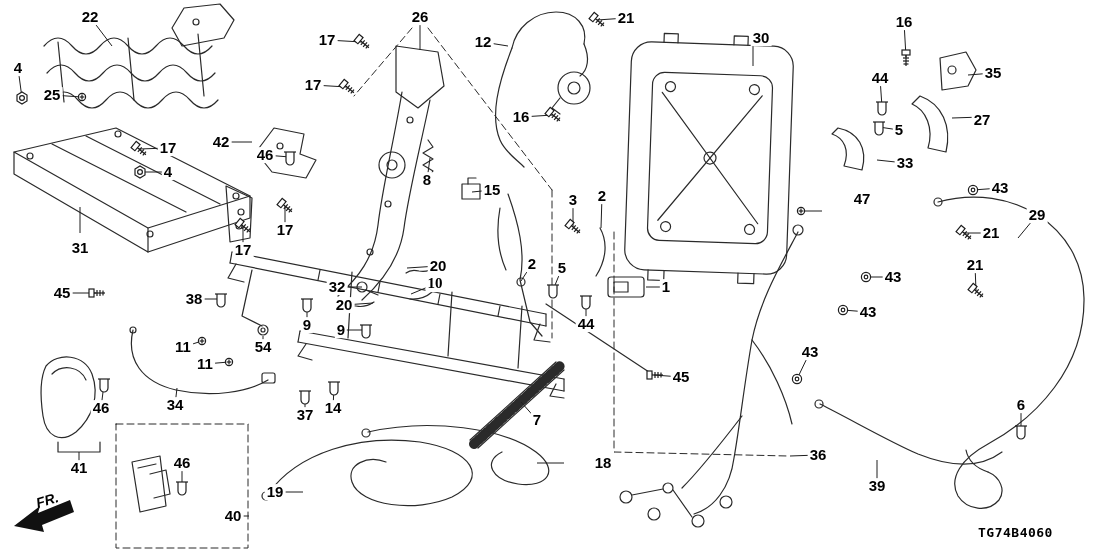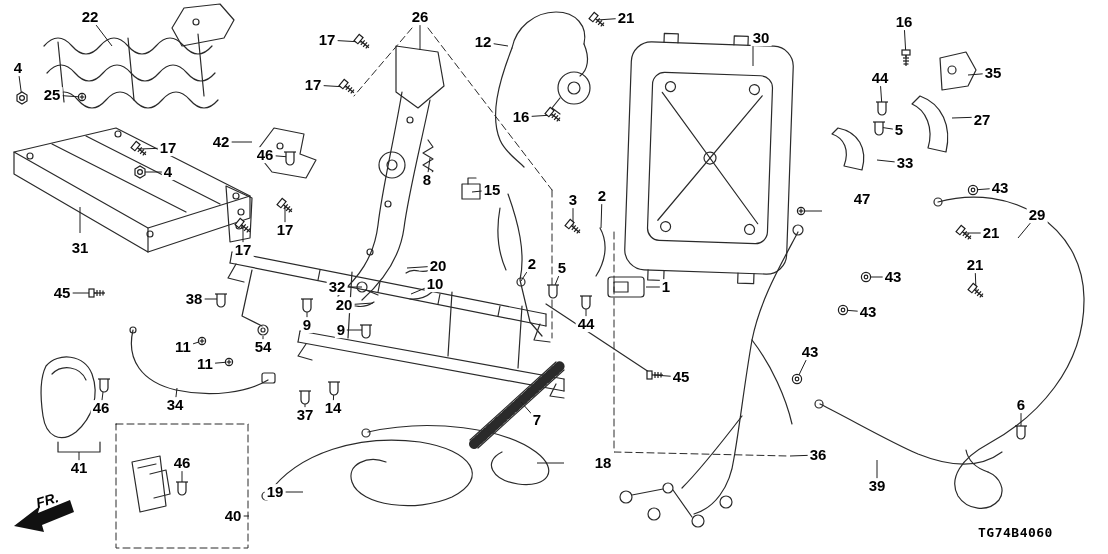--- a/index.html
+++ b/index.html
@@ -513,21 +513,21 @@
       <div class="callout" style="left: 573px; top: 200px;">3</div>
       <div class="callout" style="left: 602px; top: 196px;">2</div>
       <div class="callout" style="left: 822px; top: 199px; margin-left: 40px;">47</div>
       <div class="callout" style="left: 991px; top: 233px;">21</div>
       <div class="callout" style="left: 1037px; top: 215px;">29</div>
       <div class="callout" style="left: 243px; top: 250px;">17</div>
       <div class="callout" style="left: 532px; top: 264px;">2</div>
       <div class="callout" style="left: 562px; top: 268px;">5</div>
       <div class="callout" style="left: 438px; top: 266px;">20</div>
       <div class="callout" style="left: 337px; top: 287px;">32</div>
-      <div class="callout" style="left: 435px; top: 284px;">10</div>
+      <div class="callout" style="left: 435px; top: 284px; font-family: Liberation Serif, serif;">10</div>
       <div class="callout" style="left: 893px; top: 277px;">43</div>
       <div class="callout" style="left: 975px; top: 265px;">21</div>
       <div class="callout" style="left: 62px; top: 293px;">45</div>
       <div class="callout" style="left: 194px; top: 299px;">38</div>
       <div class="callout" style="left: 344px; top: 305px;">20</div>
       <div class="callout" style="left: 666px; top: 287px;">1</div>
       <div class="callout" style="left: 586px; top: 324px;">44</div>
       <div class="callout" style="left: 307px; top: 325px;">9</div>
       <div class="callout" style="left: 341px; top: 330px;">9</div>
       <div class="callout" style="left: 868px; top: 312px;">43</div>

